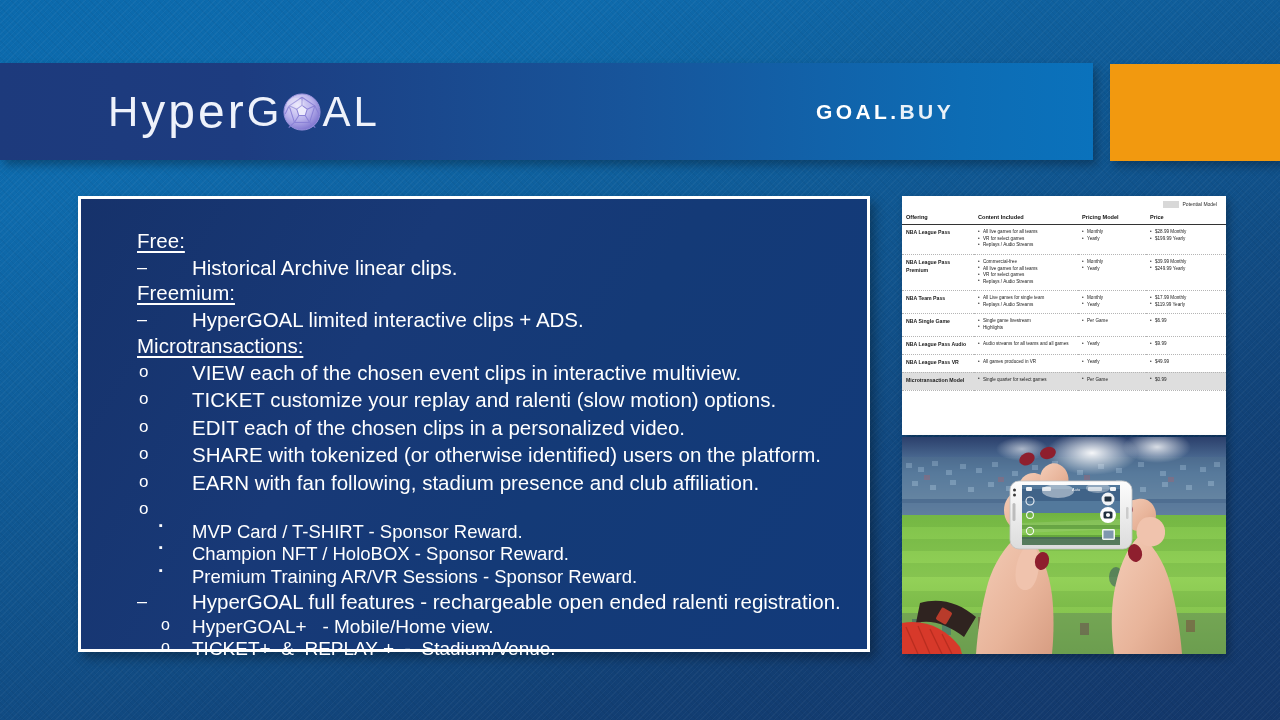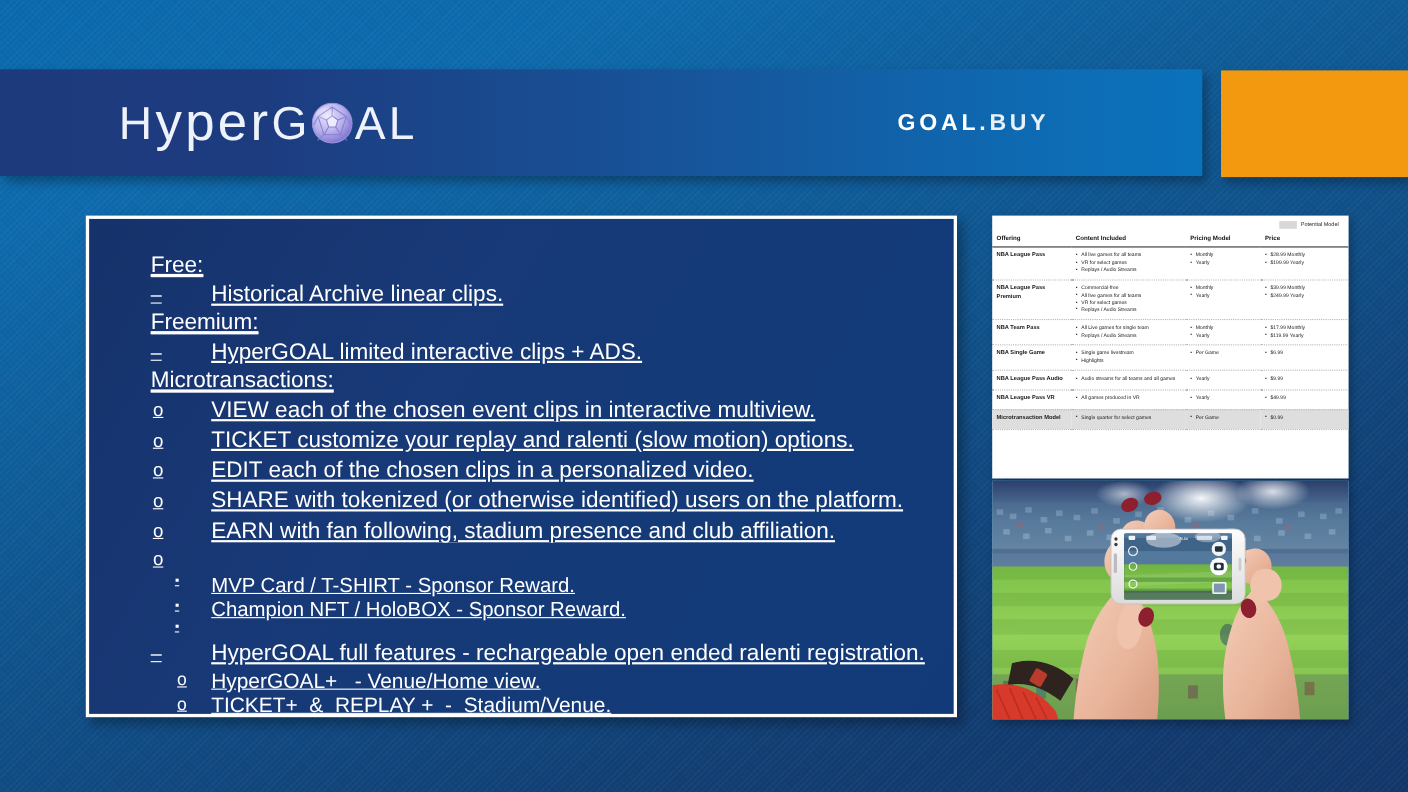--- a/index.html
+++ b/index.html
@@ -54,21 +54,21 @@
   #content-panel {
     position: absolute; left: 78px; top: 196px; width: 792px; height: 456px;
     border: 3px solid #ffffff;
     background: linear-gradient(120deg, #16326b 0%, #183977 35%, #143a77 60%, #123a7a 100%);
     box-shadow: 5px 6px 10px rgba(0,0,0,0.32);
   }
   #bullet-list {
     position: absolute; left: 56px; top: 30px; right: 10px;
     color: #ffffff;
   }
-  .row { display: flex; align-items: center; line-height: 1.0; text-decoration: underline; }
+  .row { display: flex; align-items: flex-start; line-height: 1.0; }
   .heading {
     font-size: 20.5px; text-decoration: underline; text-underline-offset: 2.5px;
     margin-bottom: 2px; margin-top: 1.5px; display:inline-block;
   }
   .heading-row { margin-bottom: 1px; }
   .lvl1 { font-size: 20.5px; padding-top: 3.5px; padding-bottom: 3.5px; }
   .lvl1 .mk { width: 40px; flex: 0 0 40px; font-size: 18px; }
   .lvl1 .mk.circ { font-size: 17px; padding-left: 2px; }
   .lvl2 { font-size: 18.5px; padding-top: 2px; padding-bottom: 2px; padding-left: 22px; }
   .lvl2 .mk { width: 18px; flex: 0 0 18px; font-size: 11px; position: relative; top: -3px; }
@@ -205,28 +205,29 @@
       <div class="row lvl2">
         <span class="mk">▪</span>
         <span class="txt">MVP Card / T-SHIRT - Sponsor Reward.</span>
       </div>
       <div class="row lvl2">
         <span class="mk">▪</span>
         <span class="txt">Champion NFT / HoloBOX - Sponsor Reward.</span>
       </div>
       <div class="row lvl2">
         <span class="mk">▪</span>
+        <span class="txt">Premium Training AR/VR Sessions - Sponsor Reward.</span>
       </div>
       <div class="row lvl1">
         <span class="mk">–</span>
         <span class="txt">HyperGOAL full features - rechargeable open ended ralenti registration.</span>
       </div>
       <div class="row lvl3">
         <span class="mk">o</span>
-        <span class="txt">HyperGOAL+   - Venue/Home view.</span>
+        <span class="txt">HyperGOAL+   - Mobile/Home view.</span>
       </div>
       <div class="row lvl3">
         <span class="mk">o</span>
         <span class="txt">TICKET+  &amp;  REPLAY +  -  Stadium/Venue.</span>
       </div>
     </div>
 </div>
 
 <div id="pricing-table">
   <div id="legend">

